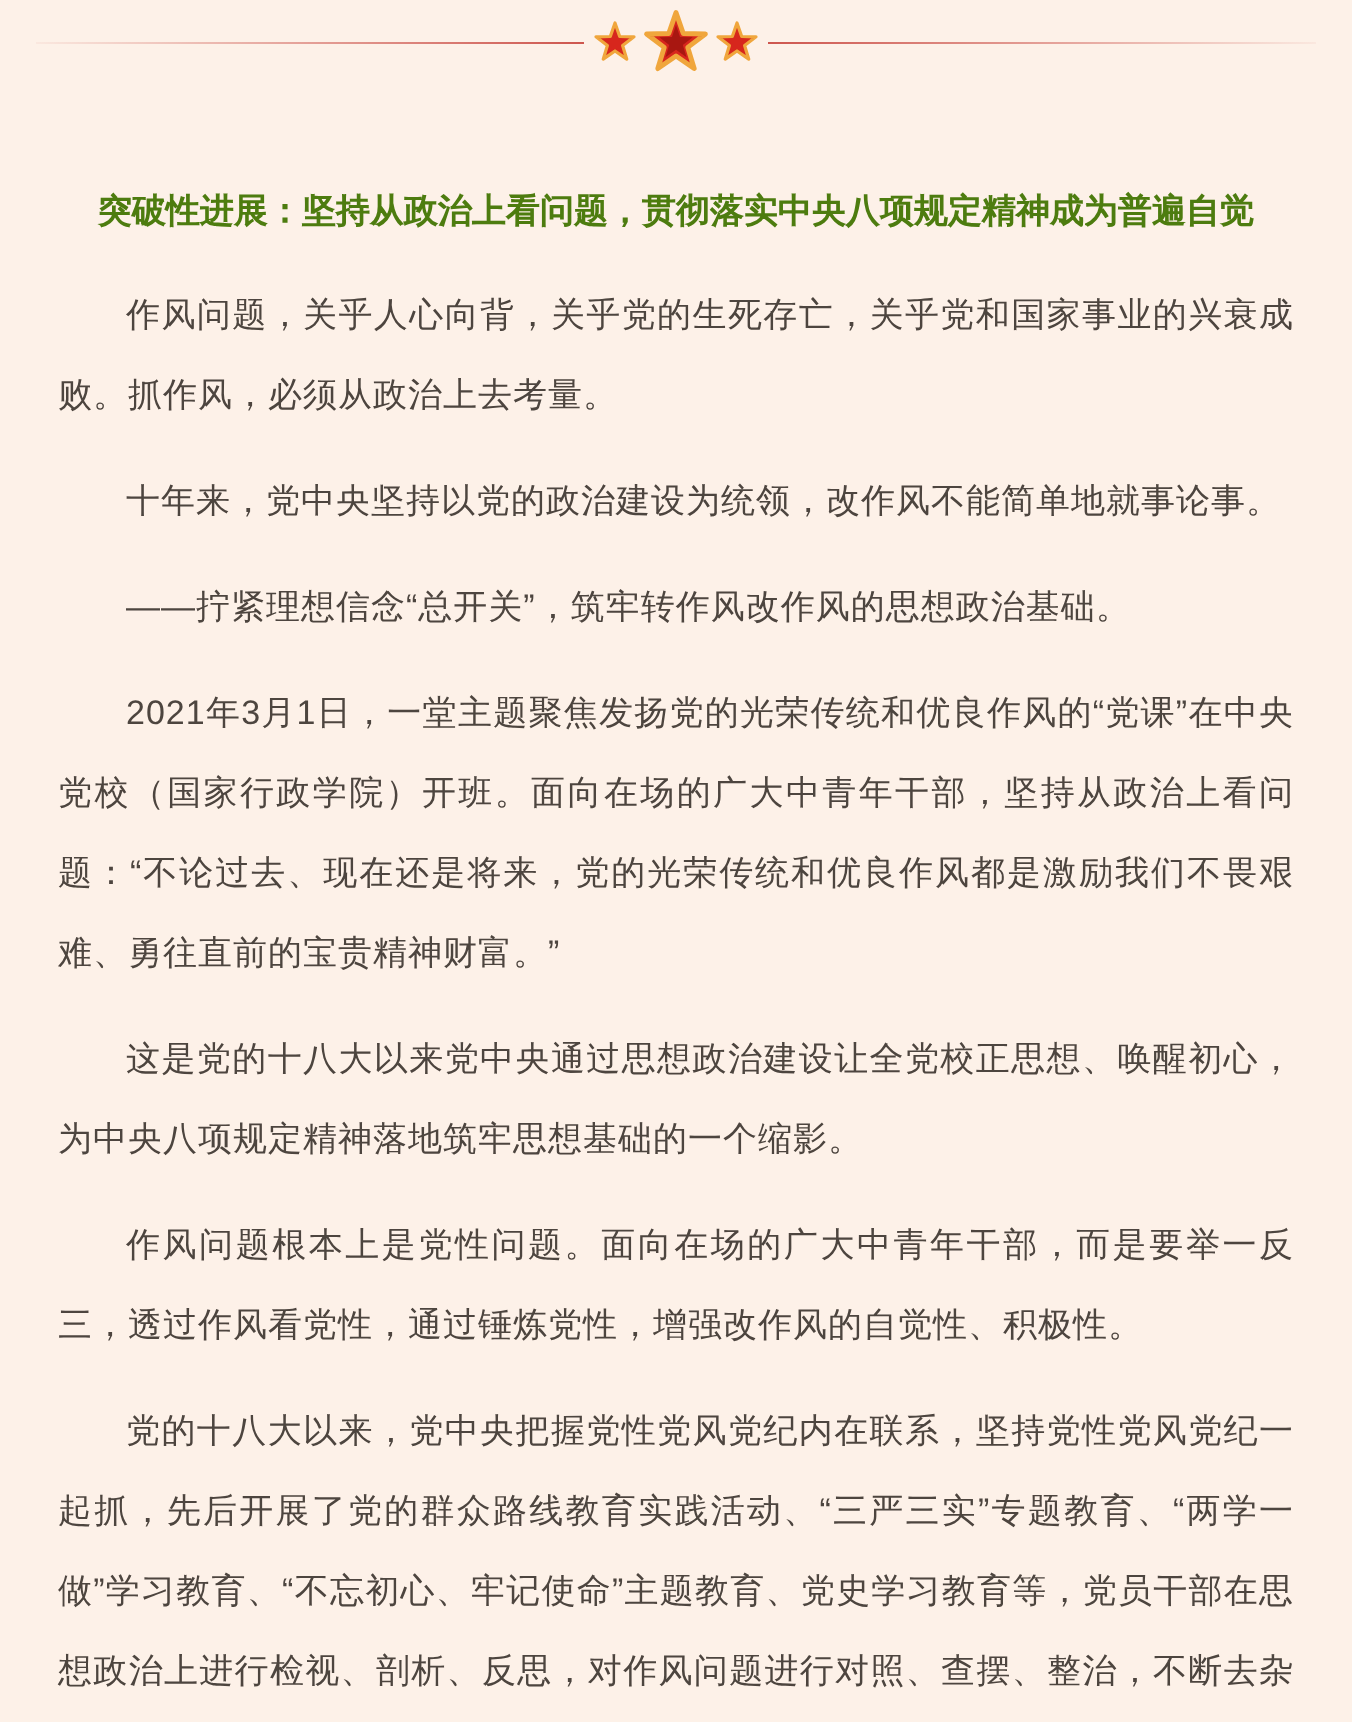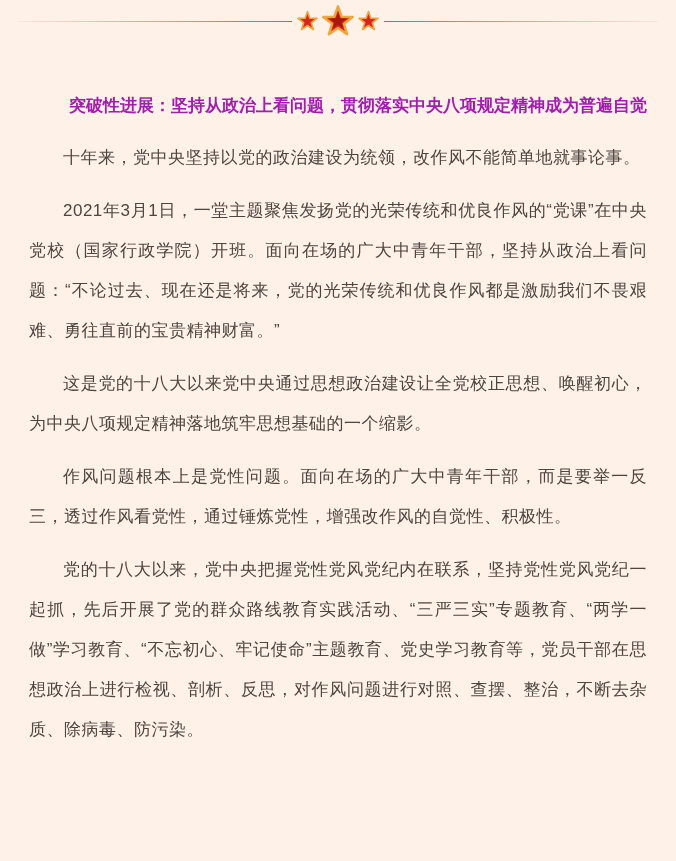--- a/index.html
+++ b/index.html
@@ -39,25 +39,25 @@
   }
   .stars svg {
     display: block;
   }
   
   .article {
     padding: 0 29px;
   }
   .article-title {
     margin: 52px 0 20px;
-    text-align: right;
+    text-align: center;
     font-size: 17px;
     line-height: 24px;
     font-weight: bold;
-    color: #a21caf;
+    color: #4d7c0f;
   }
   .article-body p {
     margin: 0 0 13px;
     font-size: 17px;
     line-height: 40px;
     color: #4d453f;
     text-indent: 2em;
     text-align: justify;
     letter-spacing: 0.5px;
   }
@@ -78,23 +78,25 @@
     <svg width="23" height="22" viewBox="-1.5 -1.5 23 22">
       <path d="M10,0 L12.35,6.76 L19.51,6.91 L13.80,11.24 L15.88,18.09 L10,14 L4.12,18.09 L6.20,11.24 L0.49,6.91 L7.65,6.76 Z" fill="#d7261d" stroke="#f0a63c" stroke-width="1.6" stroke-linejoin="round"></path>
     </svg>
   </div>
   <div class="line right"></div>
 </div>
 
 <div class="article">
   <h1 class="article-title">突破性进展：坚持从政治上看问题，贯彻落实中央八项规定精神成为普遍自觉</h1>
   <div class="article-body">
+  <p>作风问题，关乎人心向背，关乎党的生死存亡，关乎党和国家事业的兴衰成败。抓作风，必须从政治上去考量。</p>
 
   <p>十年来，党中央坚持以党的政治建设为统领，改作风不能简单地就事论事。</p>
 
+  <p>——拧紧理想信念“总开关”，筑牢转作风改作风的思想政治基础。</p>
 
   <p>2021年3月1日，一堂主题聚焦发扬党的光荣传统和优良作风的“党课”在中央党校（国家行政学院）开班。面向在场的广大中青年干部，坚持从政治上看问题：“不论过去、现在还是将来，党的光荣传统和优良作风都是激励我们不畏艰难、勇往直前的宝贵精神财富。”</p>
 
   <p>这是党的十八大以来党中央通过思想政治建设让全党校正思想、唤醒初心，为中央八项规定精神落地筑牢思想基础的一个缩影。</p>
 
   <p>作风问题根本上是党性问题。面向在场的广大中青年干部，而是要举一反三，透过作风看党性，通过锤炼党性，增强改作风的自觉性、积极性。</p>
 
   <p>党的十八大以来，党中央把握党性党风党纪内在联系，坚持党性党风党纪一起抓，先后开展了党的群众路线教育实践活动、“三严三实”专题教育、“两学一做”学习教育、“不忘初心、牢记使命”主题教育、党史学习教育等，党员干部在思想政治上进行检视、剖析、反思，对作风问题进行对照、查摆、整治，不断去杂质、除病毒、防污染。</p>
 
 </div>

